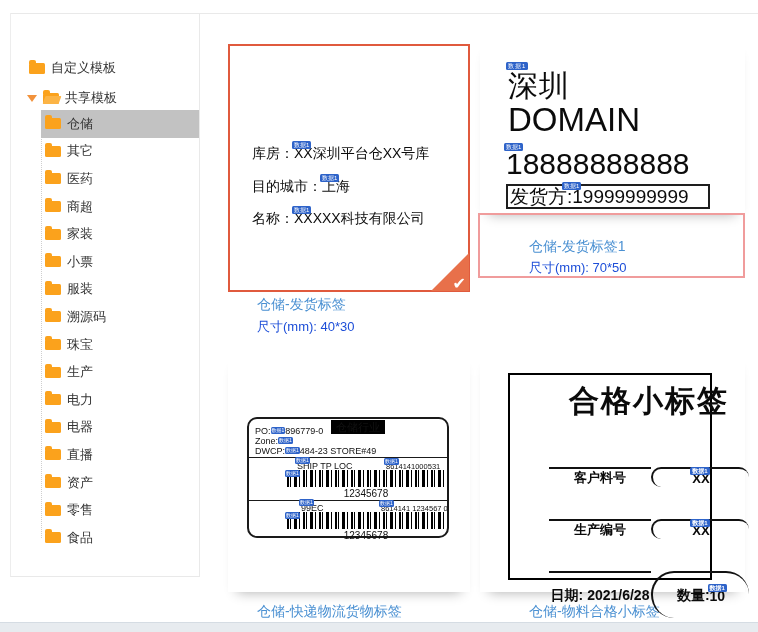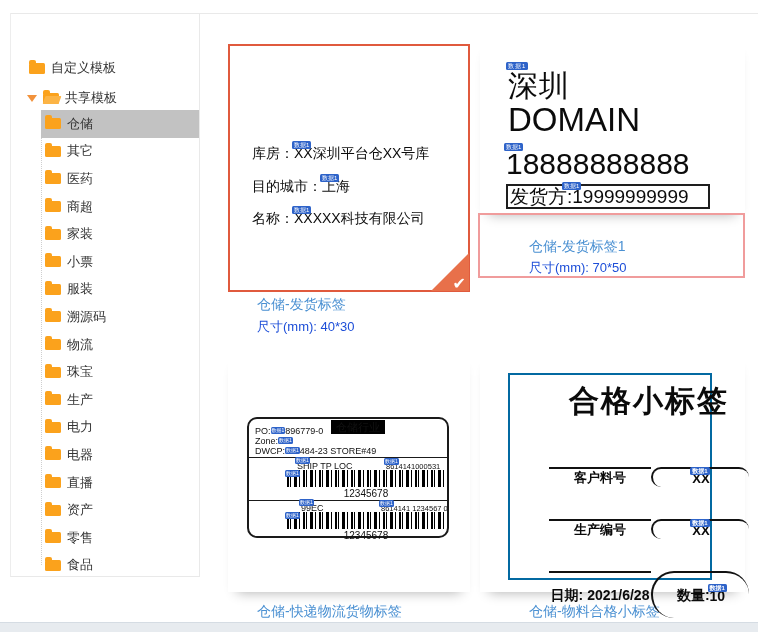--- a/index.html
+++ b/index.html
@@ -64,21 +64,21 @@
   .hdr3 { left:82px; top:1px; background:#000; color:#fff; font-size:11px; line-height:14px; padding:0 5px; }
   .tiny { font-size:9px; line-height:10px; }
   .tiny2 { font-size:7.5px; }
   .rule3 { position:absolute; left:0; width:198px; border-top:1.5px solid #1a1a1a; }
   .barcode { position:absolute; left:38px; width:158px; height:17px;
     background:repeating-linear-gradient(90deg,#000 0 2px,#fff 2px 3px,#000 3px 4px,#fff 4px 7px,#000 7px 10px,#fff 10px 12px,#000 12px 13px,#fff 13px 16px); }
   .bstart { position:absolute; left:36px; z-index:2; }
   .digits { position:absolute; left:38px; width:158px; text-align:center; font-size:10px; color:#111; }
 
   
-  .card4 { left:508px; top:373px; width:204px; height:207px; border:2px solid #0369a1; background:#fff;
+  .card4 { left:508px; top:373px; width:204px; height:207px; border:2px solid #000000; background:#fff;
     display:grid; grid-template-rows:52px 52px 52px 47px; z-index:2; cursor:pointer; color:#0a0a0a; }
   .c4row { display:grid; grid-template-columns:102px 98px;margin-top:40px; }
   .c4row > div { border-top:2px solid #111; display:flex; align-items:center; justify-content:center;
     font-size:13px; font-weight:600; }
   .c4row > div + div { border-left:2px solid #111;border-radius:23px; }
   .c4title { display:flex; align-items:center; justify-content:center; font-size:30px; font-weight:800; letter-spacing:2px; }
   .c4date { font-size:14px !important; }
 </style>
 </head>
 <body>
@@ -125,24 +125,20 @@
       <div class="snode">
           <span class="folder"></span>
           <span>服装</span>
         </div>
       <div class="snode">
           <span class="folder"></span>
           <span>溯源码</span>
         </div>
       <div class="snode">
           <span class="folder"></span>
-          <span>物流</span>
-        </div>
-      <div class="snode">
-          <span class="folder"></span>
           <span>珠宝</span>
         </div>
       <div class="snode">
           <span class="folder"></span>
           <span>生产</span>
         </div>
       <div class="snode">
           <span class="folder"></span>
           <span>电力</span>
         </div>

